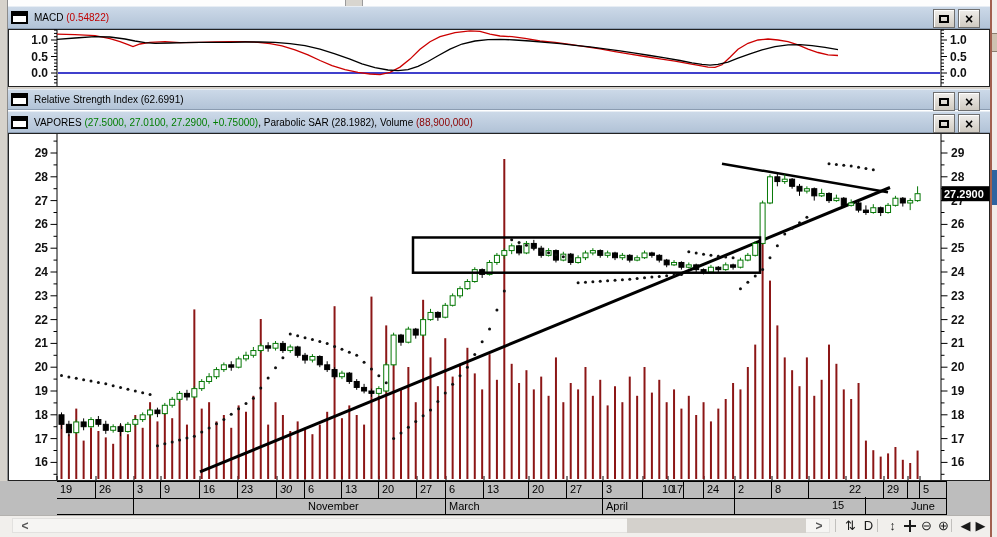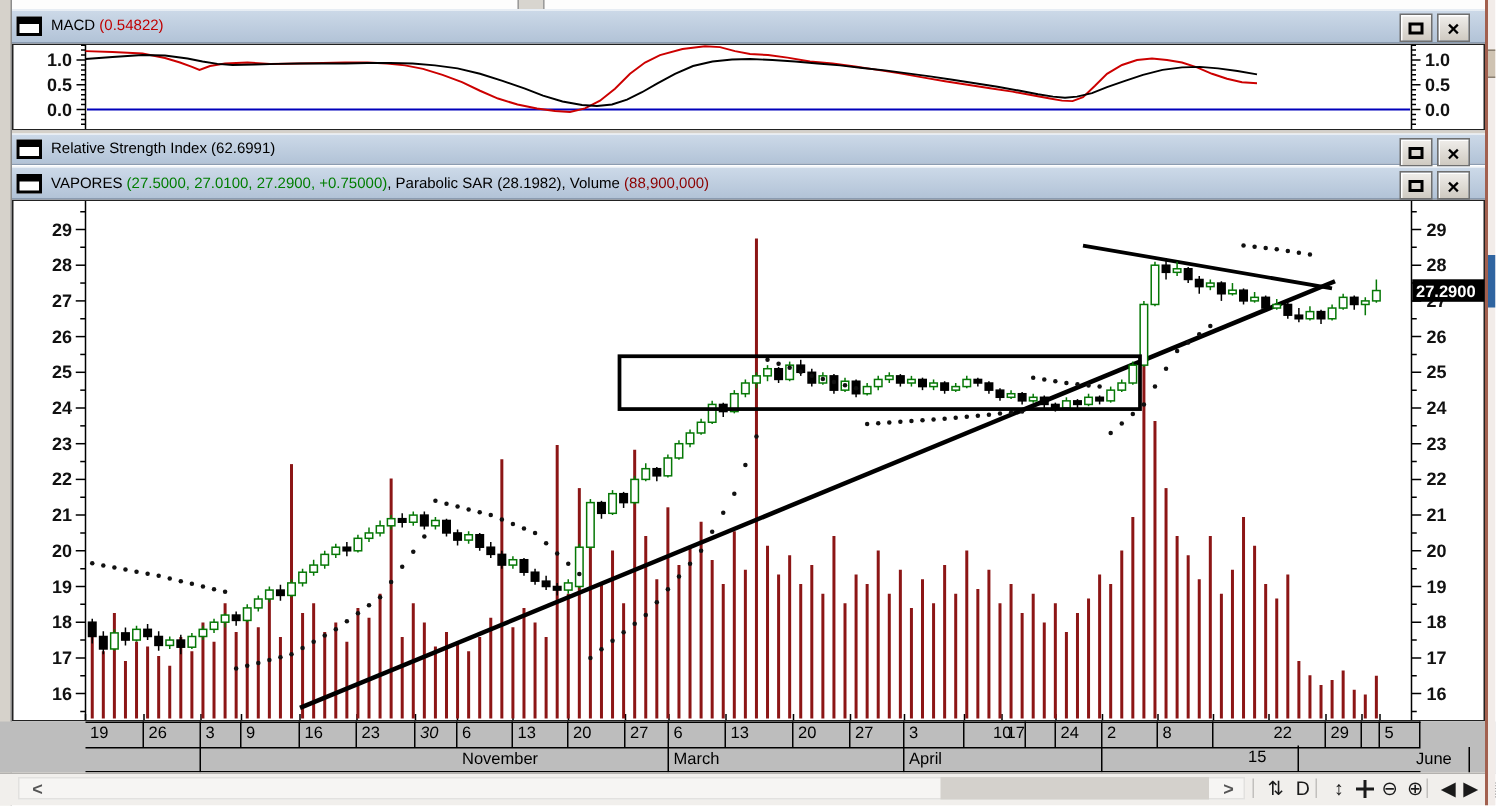--- a/index.html
+++ b/index.html
@@ -756,21 +756,21 @@
       <div class="dcell" style="left: 772px; top: 0px; width: 37px; height: 17px;">8</div>
       <div class="dcell" style="left: 809px; top: 16px; width: 37px; height: 17px; margin-left: 20px;">15</div>
       <div class="dcell" style="left: 846px; top: 0px; width: 38px; height: 17px;">22</div>
       <div class="dcell" style="left: 884px; top: 0px; width: 24px; height: 17px;">29</div>
       <div class="dcell" style="left: 908px; top: 0px; width: 12px; height: 17px;"></div>
       <div class="dcell" style="left: 920px; top: 0px; width: 27px; height: 17px;">5</div>
       <div class="dcell" style="left: 57px; top: 17px; width: 77px; height: 17px;"></div>
       <div class="dcell" style="left: 305px; top: 17px; width: 141px; height: 17px;">November</div>
       <div class="dcell" style="left: 446px; top: 17px; width: 157px; height: 17px;">March</div>
       <div class="dcell" style="left: 603px; top: 17px; width: 132px; height: 17px;">April</div>
-      <div class="dcell" style="left: 941px; top: 17px; width: 39px; height: 27px;">June</div>
+      <div class="dcell" style="left: 908px; top: 17px; width: 39px; height: 27px;">June</div>
       <div class="dline" style="left: 57px; top: 0px; width: 890px;"></div>
       <div class="dline" style="left: 57px; top: 17px; width: 890px;"></div>
       <div class="dline" style="left: 57px; top: 33px; width: 890px;"></div>
     </div>
 
   <div class="abs" id="bottombar"></div>
   <div class="abs" id="htrack"></div>
   <div class="abs" id="hthumb"></div>
   <div class="abs scroll-chev" style="left:16px;">
       <span>&lt;</span>

